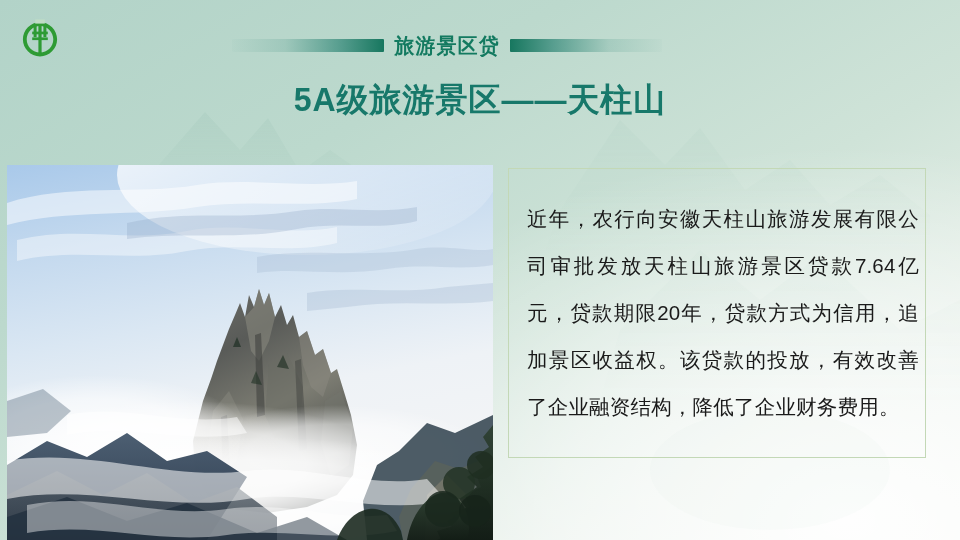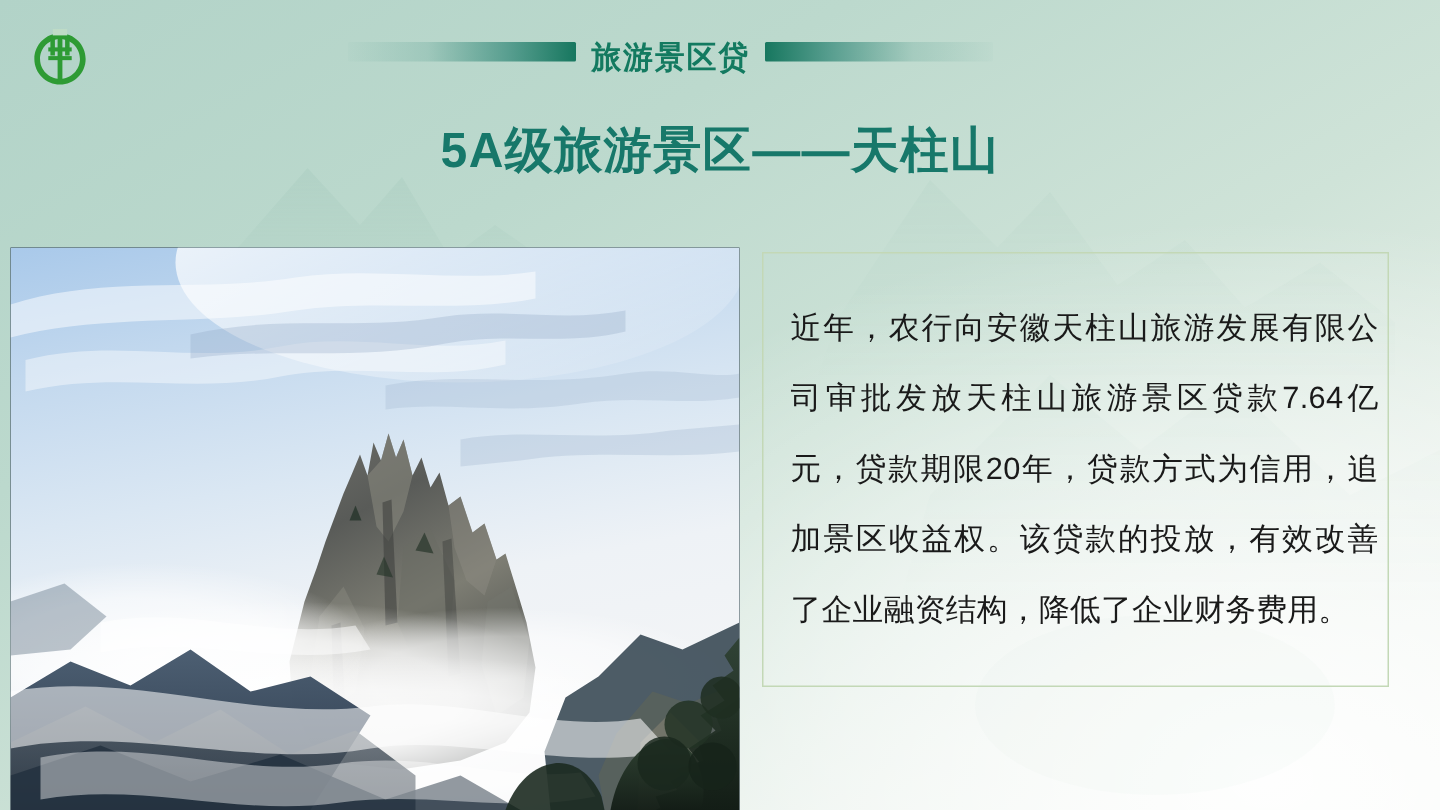--- a/index.html
+++ b/index.html
@@ -71,20 +71,21 @@
     white-space: nowrap;
   }
 
   .banner {
     position: absolute;
     left: 232px;
     top: 28px;
     width: 430px;
     height: 34px;
     display: flex;
+    align-items: center;
     justify-content: center;
     gap: 0px;
   }
   .bar {
     height: 13px;
     flex: 1 1 auto;
     border-radius: 1px;
   }
   .bar-left {
     background: linear-gradient(to right, rgba(26,122,106,0.02) 0%, rgba(26,122,106,0.16) 35%, rgba(23,120,103,0.62) 72%, #17775f 100%);

